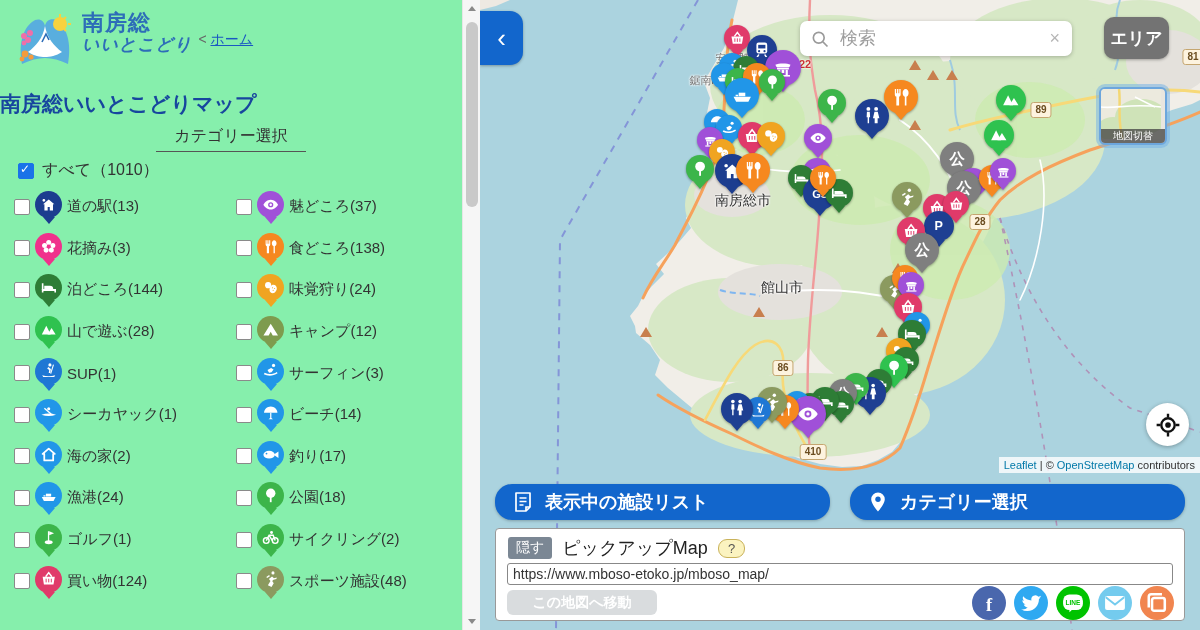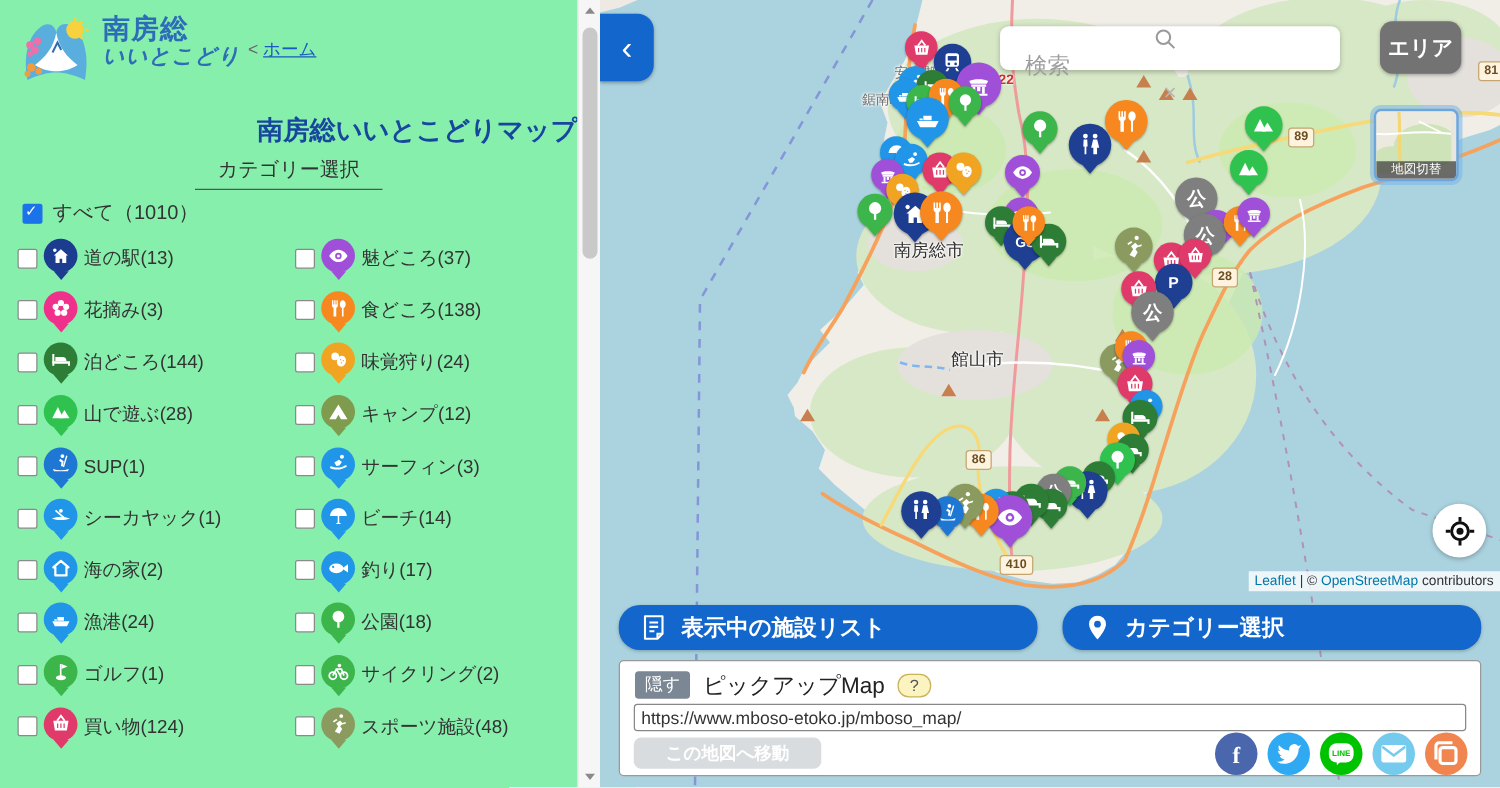--- a/index.html
+++ b/index.html
@@ -7,21 +7,21 @@
 
   
   #sidebar{position:absolute;left:0;top:0;width:462px;height:630px;background:#86efac;overflow:hidden;padding-left:47px;}
   #logoRow{position:absolute;left:16px;top:12px;display:flex;align-items:flex-start;}
   #logoMark{width:58px;height:56px;}
   #logoTxt{margin-left:8px;line-height:1;}
   .logo-l1{color:#2d6db8;font-weight:bold;font-size:22px;letter-spacing:1px;}
   .logo-l2{color:#2d6db8;font-weight:bold;font-size:17px;font-style:italic;letter-spacing:1px;margin-top:2px;}
   #homeLink{margin-left:6px;margin-top:19px;font-size:14px;color:#666;white-space:nowrap;}
   #homeLink a{color:#1a58c2;text-decoration:underline;cursor:pointer;}
-  #sideTitle{position:absolute;left:0;top:90px;width:462px;text-align:right;color:#17469e;font-weight:bold;font-size:21px;}
+  #sideTitle{position:absolute;left:0;top:90px;width:462px;text-align:left;color:#17469e;font-weight:bold;font-size:21px;}
   #sideSub{position:absolute;left:156px;top:126px;width:150px;text-align:center;color:#333;font-size:16px;padding-bottom:4px;border-bottom:1px solid #555;}
   #allRow{position:absolute;left:18px;top:160px;display:flex;align-items:center;font-size:16px;color:#333;cursor:pointer;}
   .cb{width:14px;height:14px;border:1px solid #8a8a8a;border-radius:2px;background:#fff;display:inline-block;margin-right:8px;flex:0 0 auto;}
   .cb.checked{background:#1a73e8;border-color:#1a73e8;position:relative;}
   .cb.checked:after{content:"✓";position:absolute;left:1px;top:-2px;color:#fff;font-size:12px;font-weight:bold;}
   #catGrid{position:absolute;left:14px;top:186px;width:445px;display:grid;grid-template-columns:222px 222px;grid-auto-rows:41.6px;align-items:center;}
   .cat-row{display:flex;align-items:center;cursor:pointer;}
   .cat-row .cb{margin-right:5px;}
   .cat-label{font-size:15px;color:#333;margin-left:5px;white-space:nowrap;}
   
@@ -41,21 +41,21 @@
   
   #map{position:absolute;left:480px;top:0;width:720px;height:630px;background:#abd3df;overflow:hidden;}
   #baseSvg{position:absolute;left:0;top:0;}
   .map-label{position:absolute;transform:translate(-50%,-50%);color:#2f2f2f;text-shadow:0 0 2px #fff,0 0 2px #fff,0 0 3px #fff;white-space:nowrap;pointer-events:none;}
   .shield{position:absolute;transform:translate(-50%,-50%);background:#fdf3df;border:1px solid #c5a670;border-radius:3px;color:#6b4d20;font-size:10px;font-weight:bold;padding:0 4px;line-height:14px;}
   .shield.red{background:none;border:none;color:#c33;text-shadow:0 0 2px #fff,0 0 2px #fff;font-size:11px;text-align:center;}
   .marker{position:absolute;transform:translate(-50%,-100%);cursor:pointer;filter:drop-shadow(0 1px 1px rgba(0,0,0,.35));}
   .marker .pin{width:100%;height:100%;}
 
   #collapseBtn{position:absolute;left:0;top:11px;width:43px;height:54px;background:#1266cc;border-radius:0 13px 13px 0;color:#fff;display:flex;align-items:center;justify-content:center;font-size:26px;cursor:pointer;box-shadow:0 1px 3px rgba(0,0,0,.3);}
-  #searchBox{position:absolute;left:320px;top:21px;width:272px;height:35px;background:#fff;border-radius:7px;box-shadow:0 1px 4px rgba(0,0,0,.25);display:flex;align-items:center;padding:0 10px;box-sizing:border-box;flex-direction:column;}
+  #searchBox{position:absolute;left:320px;top:21px;width:272px;height:35px;background:#fff;border-radius:7px;box-shadow:0 1px 4px rgba(0,0,0,.25);display:flex;align-items:center;padding:0 10px;box-sizing:border-box;}
   #searchBox input{border:none;outline:none;flex:1;font-size:18px;color:#444;font-family:inherit;min-width:0;background:transparent;}
   #searchBox input::placeholder{color:#9e9e9e;}
   #searchClear{color:#b5b5b5;font-size:18px;cursor:pointer;padding:0 2px;}
   #areaBtn{position:absolute;left:624px;top:17px;width:65px;height:42px;background:#737373;border:none;border-radius:10px;color:#fff;font-size:17px;font-weight:bold;cursor:pointer;font-family:inherit;box-shadow:0 1px 3px rgba(0,0,0,.3);}
   #miniMap{position:absolute;left:619px;top:87px;width:64px;height:54px;border-radius:6px;border:2px solid #6ca6dd;box-shadow:0 0 0 3px rgba(120,180,230,.55);overflow:hidden;cursor:pointer;background:#e9e6df;}
   #miniLabel{position:absolute;left:0;bottom:0;width:100%;background:rgba(70,70,70,.78);color:#fff;font-size:10px;text-align:center;line-height:14px;}
   #locateBtn{position:absolute;left:666px;top:403px;width:43px;height:43px;border-radius:50%;background:#fff;box-shadow:0 1px 4px rgba(0,0,0,.3);display:flex;align-items:center;justify-content:center;cursor:pointer;}
   #attribution{position:absolute;right:0;top:457px;background:rgba(255,255,255,.8);font-size:11px;color:#333;padding:1px 5px;line-height:14px;}
   #attribution a{color:#0078a8;text-decoration:none;cursor:pointer;}
 

